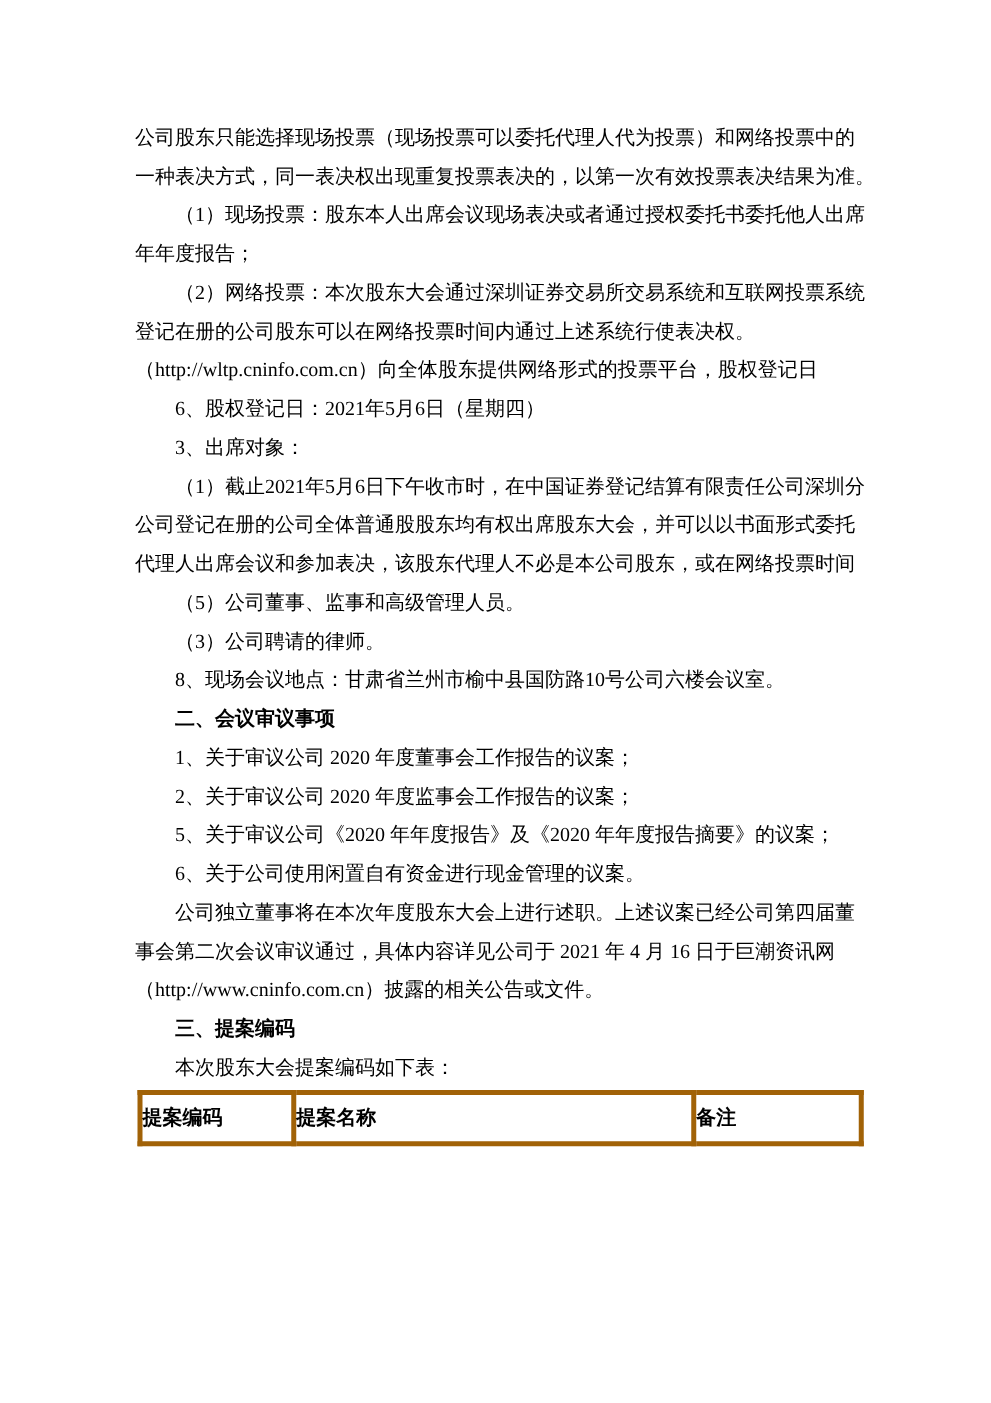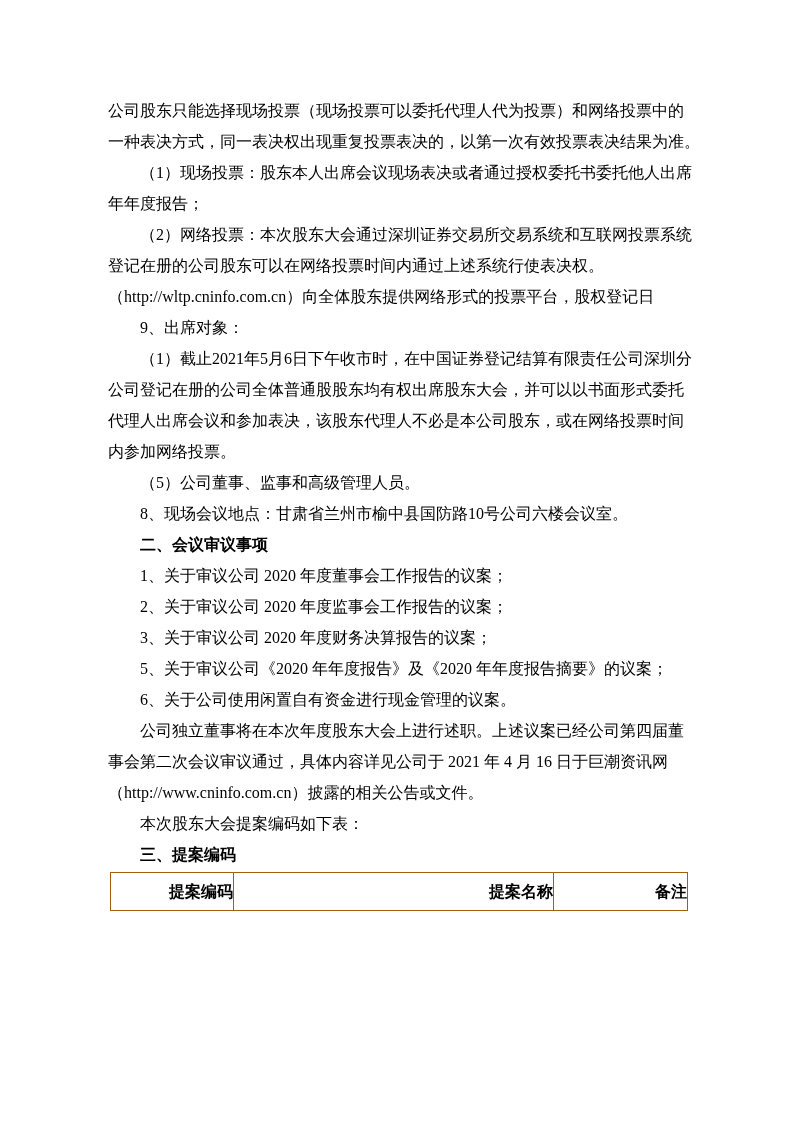--- a/index.html
+++ b/index.html
@@ -31,60 +31,60 @@
     font-family: Liberation Sans, sans-serif;
   }
   table.proposal {
     border-collapse: collapse;
     table-layout: fixed;
     width: 577px;
     margin-left: 2px;
     margin-top: 2px;
   }
   table.proposal th {
-    border: 1px solid #a16207;
+    border: 4px solid #a16207;
     height: 37px;
     font-size: 16px;
     font-weight: bold;
-    text-align: right;
+    text-align: left;
     vertical-align: middle;
     padding: 0;
     font-family: "Liberation Sans", "DejaVu Sans", sans-serif;
   }
 </style>
 </head>
 <body>
 
 <div class="page">
   <div class="content">
     <div class="ln">公司股东只能选择现场投票（现场投票可以委托代理人代为投票）和网络投票中的</div>
     <div class="ln">一种表决方式，同一表决权出现重复投票表决的，以第一次有效投票表决结果为准。</div>
     <div class="ln ind">（1）现场投票：股东本人出席会议现场表决或者通过授权委托书委托他人出席</div>
     <div class="ln">年年度报告；</div>
     <div class="ln ind">（2）网络投票：本次股东大会通过深圳证券交易所交易系统和互联网投票系统</div>
     <div class="ln">登记在册的公司股东可以在网络投票时间内通过上述系统行使表决权。</div>
     <div class="ln">（http://wltp.cninfo.com.cn）向全体股东提供网络形式的投票平台，股权登记日</div>
-    <div class="ln ind">9、出席对象：</div>
+    <div class="ln ind">6、股权登记日：2021年5月6日（星期四）</div>
+    <div class="ln ind">3、出席对象：</div>
     <div class="ln ind">（1）截止2021年5月6日下午收市时，在中国证券登记结算有限责任公司深圳分</div>
     <div class="ln">公司登记在册的公司全体普通股股东均有权出席股东大会，并可以以书面形式委托</div>
     <div class="ln">代理人出席会议和参加表决，该股东代理人不必是本公司股东，或在网络投票时间</div>
-    <div class="ln">内参加网络投票。</div>
     <div class="ln ind">（5）公司董事、监事和高级管理人员。</div>
+    <div class="ln ind">（3）公司聘请的律师。</div>
     <div class="ln ind">8、现场会议地点：甘肃省兰州市榆中县国防路10号公司六楼会议室。</div>
     <div class="ln ind hd">二、会议审议事项</div>
     <div class="ln ind">1、关于审议公司 2020 年度董事会工作报告的议案；</div>
     <div class="ln ind">2、关于审议公司 2020 年度监事会工作报告的议案；</div>
-    <div class="ln ind">3、关于审议公司 2020 年度财务决算报告的议案；</div>
     <div class="ln ind">5、关于审议公司《2020 年年度报告》及《2020 年年度报告摘要》的议案；</div>
     <div class="ln ind">6、关于公司使用闲置自有资金进行现金管理的议案。</div>
     <div class="ln ind">公司独立董事将在本次年度股东大会上进行述职。上述议案已经公司第四届董</div>
     <div class="ln">事会第二次会议审议通过，具体内容详见公司于 2021 年 4 月 16 日于巨潮资讯网</div>
     <div class="ln">（http://www.cninfo.com.cn）披露的相关公告或文件。</div>
+    <div class="ln ind hd">三、提案编码</div>
     <div class="ln ind">本次股东大会提案编码如下表：</div>
-    <div class="ln ind hd">三、提案编码</div>
 
     <table class="proposal">
       <colgroup>
         <col style="width:123px">
         <col style="width:320px">
         <col style="width:134px">
       </colgroup>
       <tbody>
         <tr>
           <th>提案编码</th>

